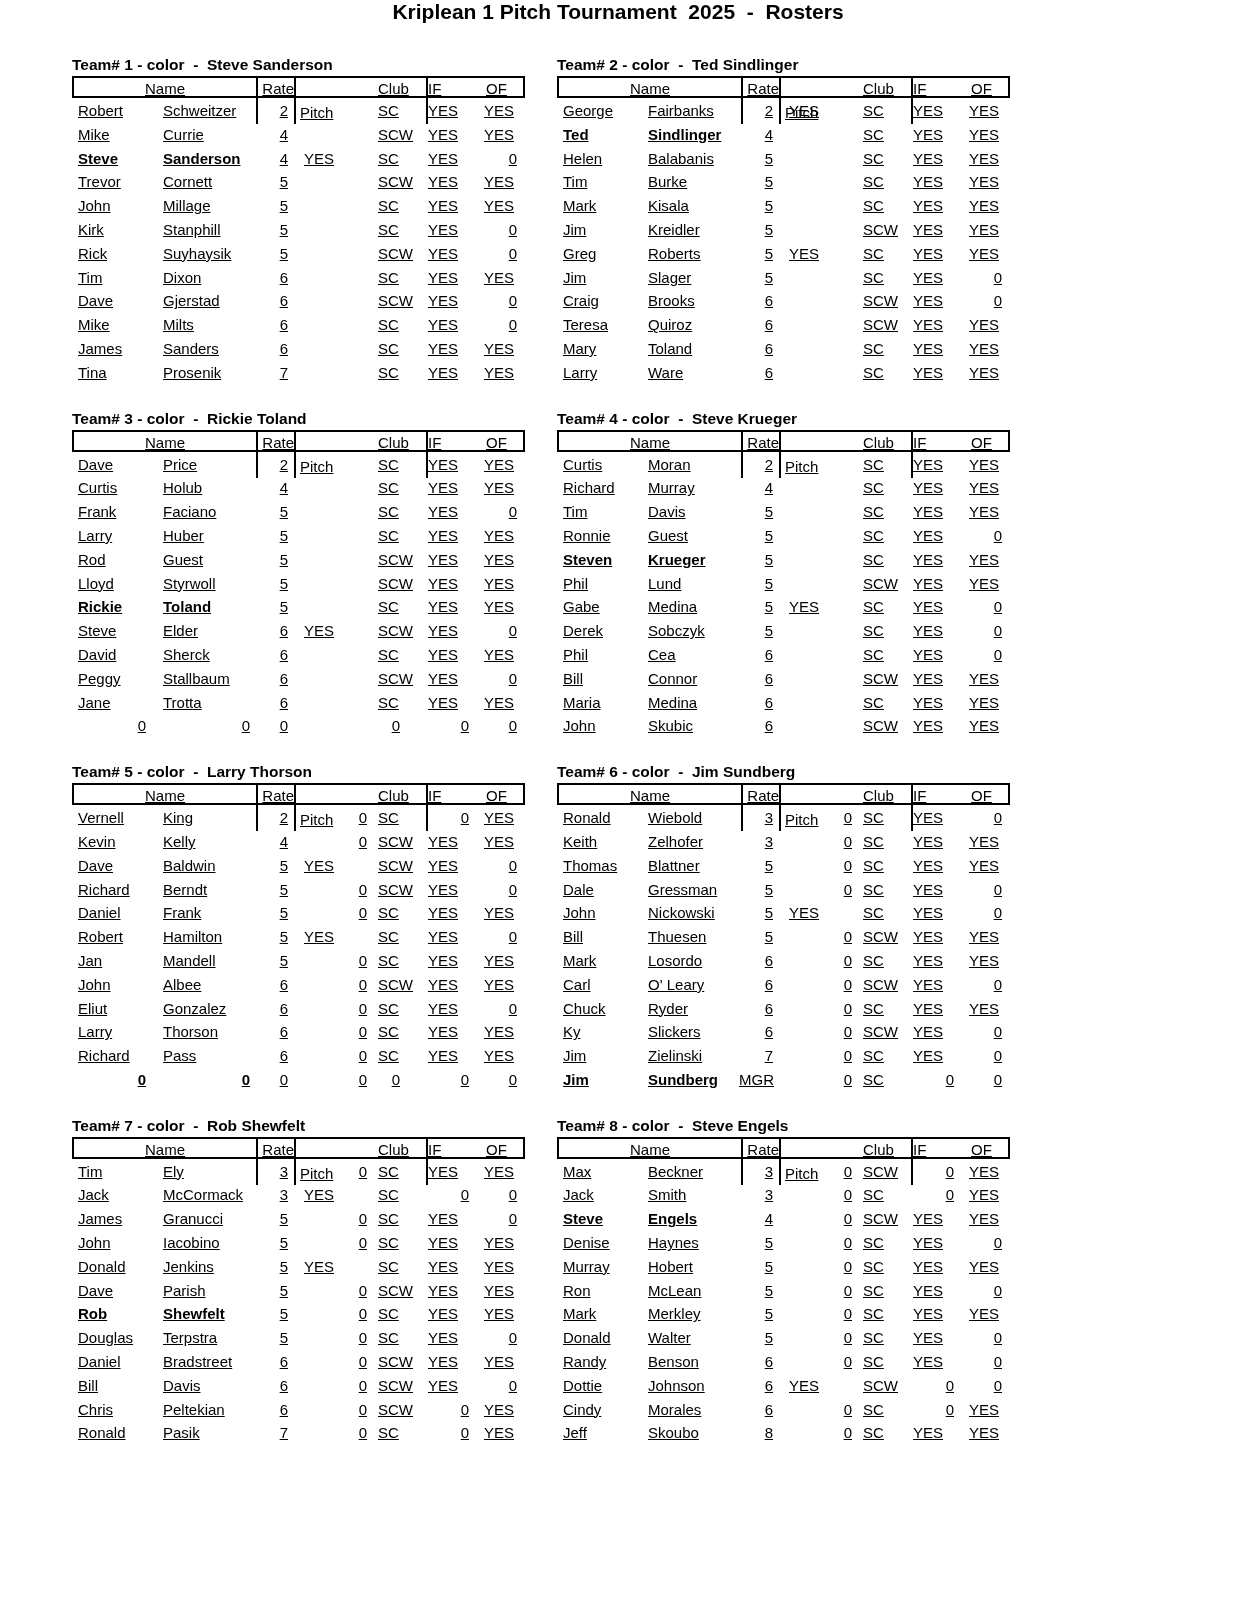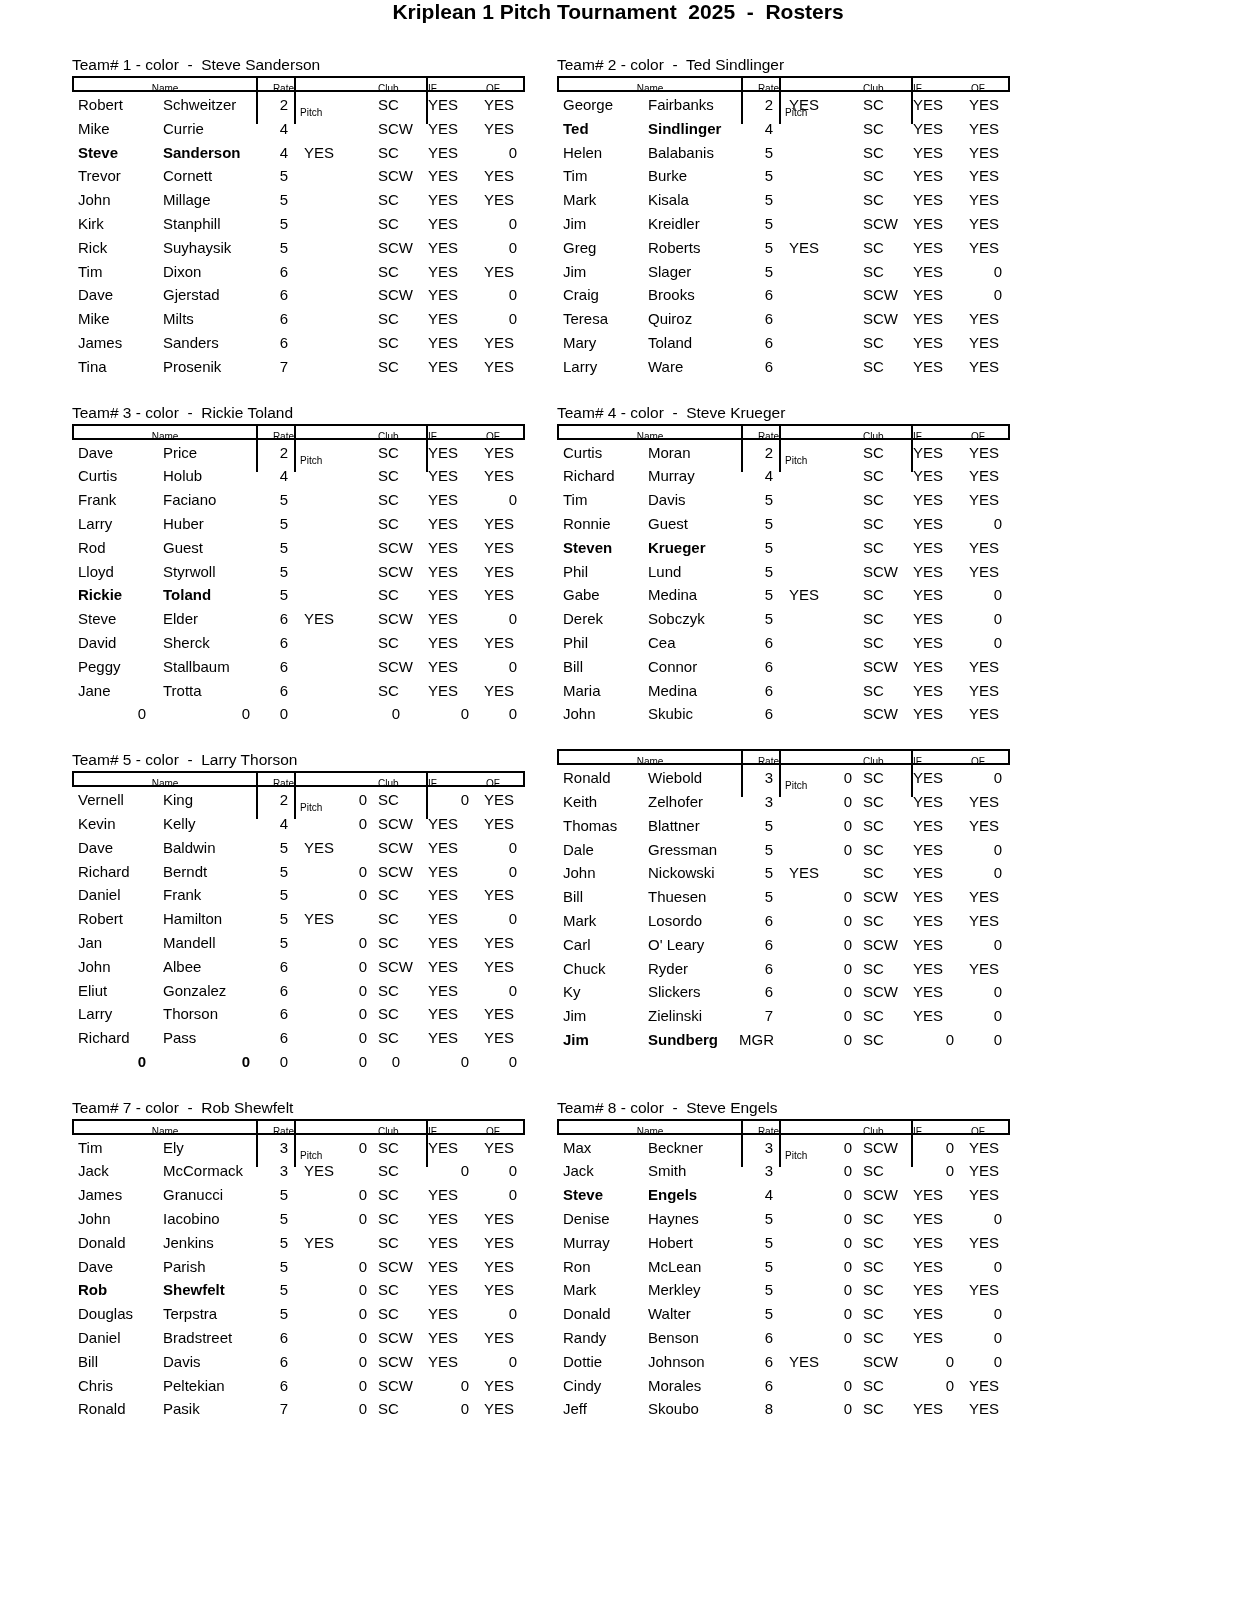--- a/index.html
+++ b/index.html
@@ -15,38 +15,38 @@
   }
   .teams-grid{
     margin:30px 0 0 72px;
     display:grid;
     grid-template-columns:453px 453px;
     column-gap:32px;
     row-gap:23px;
   }
   .team-block{width:453px;}
   .team-title{
-    font-weight:normal;font-size:15.5px;line-height:22px;white-space:pre;
+    font-weight:bold;font-size:15.5px;line-height:22px;white-space:pre;
   }
   
   .cols{grid-template-columns:86px 96px 40px 78px 52px 52px 49px;}
   .roster-header{
     display:grid;
     border:2px solid #000;
     box-sizing:border-box;
-    height:16px;line-height:22px;font-size:10px;
+    height:22px;line-height:22px;font-size:15px;text-decoration:underline;
   }
   .roster-header > div{box-sizing:border-box;}
   .g-name{grid-column:1/3;text-align:center;}
   .g-rate{grid-column:3/4;border-left:2px solid #000;border-right:2px solid #000;padding-left:2px;text-align:right;}
   .g-pitch{grid-column:4/5;padding-left:4px;margin-top:24px;}
   .g-club{grid-column:5/6;padding-left:4px;}
   .g-if{grid-column:6/7;border-left:2px solid #000;}
   .g-of{grid-column:7/8;padding-left:8px;}
-  .roster-rows{margin-top:1px;}
+  .roster-rows{margin-top:1px;text-decoration:underline;}
   .roster-row{
     display:grid;
     height:23.8px;line-height:23.8px;font-size:15px;
   }
   .roster-row > div{box-sizing:border-box;overflow:hidden;white-space:nowrap;}
   .c-first{padding-left:6px;}
   .c-last{padding-left:5px;}
   .c-rate{text-align:right;padding-right:6px;}
   .c-pitch{padding-left:10px;}
   .c-club{padding-left:6px;}
@@ -672,20 +672,21 @@
           <div class="c-rate num">0</div>
           <div class="c-pitch num">0</div>
           <div class="c-club num">0</div>
           <div class="c-if num">0</div>
           <div class="c-of num">0</div>
         </div>
       </div>
   </div>
 
   <div class="team-block">
+    <div class="team-title">Team# 6 - color  -  Jim Sundberg</div>
     <div class="roster-header cols">
       <div class="g-name">Name</div>
       <div class="g-rate">Rate</div>
       <div class="g-pitch">Pitch</div>
       <div class="g-club">Club</div>
       <div class="g-if">IF</div>
       <div class="g-of">OF</div>
     </div>
     <div class="roster-rows">
         <div class="roster-row cols">

